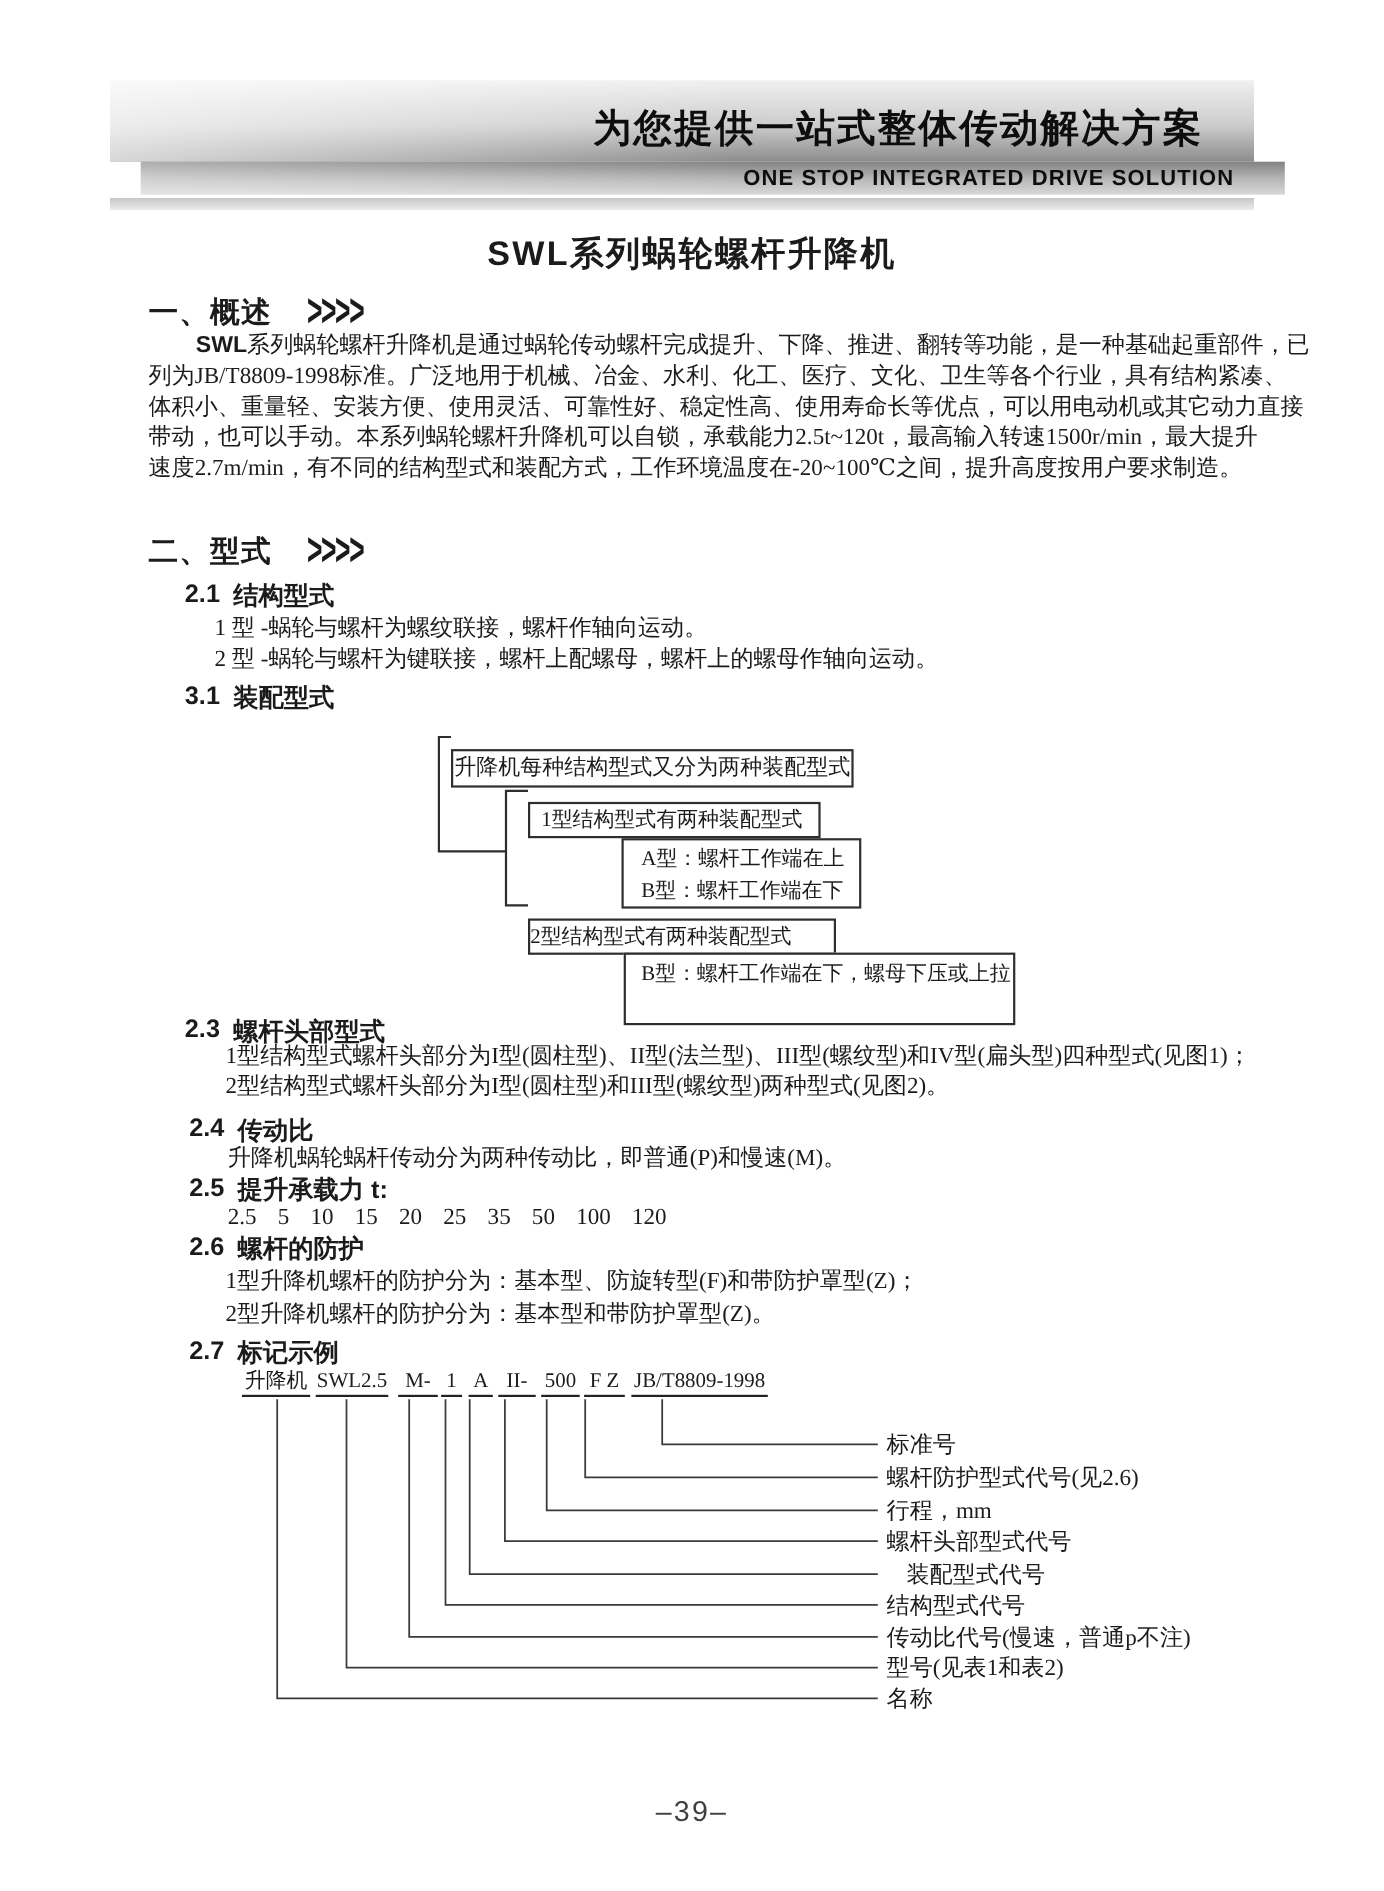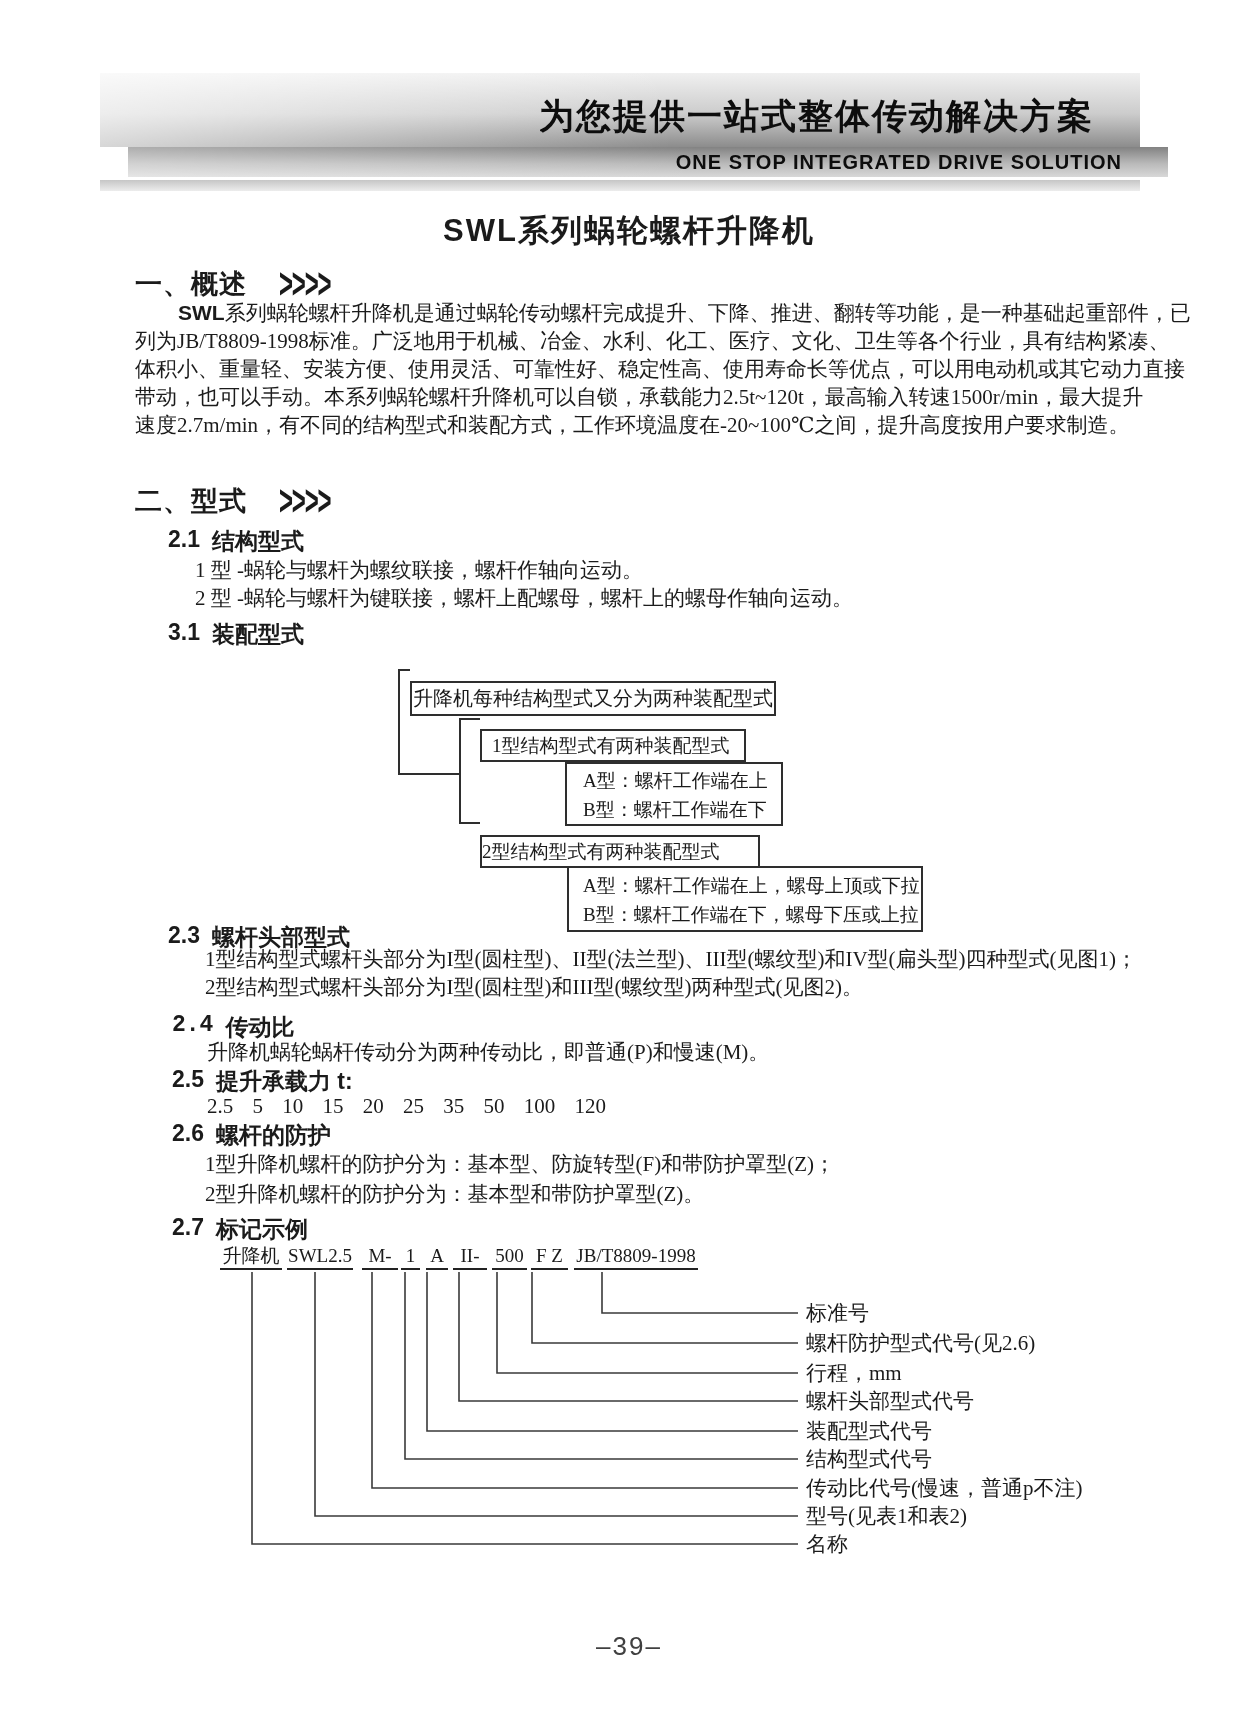--- a/index.html
+++ b/index.html
@@ -126,32 +126,31 @@
   </div>
 
   <div class="dbox" id="dbox-root">升降机每种结构型式又分为两种装配型式</div>
   <div class="dbox" id="dbox-t1">1型结构型式有两种装配型式</div>
   <div class="dbox" id="dbox-t1ab">
     <div>A型：螺杆工作端在上</div>
     <div>B型：螺杆工作端在下</div>
   </div>
   <div class="dbox" id="dbox-t2">2型结构型式有两种装配型式</div>
   <div class="dbox" id="dbox-t2ab">
-    <div>A型：螺杆工作端在上，螺母上顶或下拉</div>
     <div>B型：螺杆工作端在下，螺母下压或上拉</div>
   </div>
 
   <div class="subhead" style="left:168px; top:922px;">
     <span>2.3</span>
     <span>螺杆头部型式</span>
   </div>
   <div class="bodyline" style="left:205px; top:945px;">1型结构型式螺杆头部分为I型(圆柱型)、II型(法兰型)、III型(螺纹型)和IV型(扁头型)四种型式(见图1)；</div>
   <div class="bodyline" style="left:205px; top:973px;">2型结构型式螺杆头部分为I型(圆柱型)和III型(螺纹型)两种型式(见图2)。</div>
 
-  <div class="subhead" style="left:172px; top:1012px;font-family:Liberation Mono, monospace;">
+  <div class="subhead" style="left:172px; top:1012px;">
     <span>2.4</span>
     <span>传动比</span>
   </div>
   <div class="bodyline" style="left:207px; top:1038px;">升降机蜗轮蜗杆传动分为两种传动比，即普通(P)和慢速(M)。</div>
 
   <div class="subhead" style="left:172px; top:1066px;">
     <span>2.5</span>
     <span>提升承载力 t:</span>
   </div>
   <div class="abs" id="cap-values">
@@ -186,21 +185,21 @@
   <span class="seg" style="left:426px; width:22px;">A</span>
   <span class="seg" style="left:453px; width:34px;">II-</span>
   <span class="seg" style="left:492px; width:35px;">500</span>
   <span class="seg" style="left:531px; width:37px;">F Z</span>
   <span class="seg" style="left:574px; width:124px;">JB/T8809-1998</span>
 
   <div class="mlabel" style="top:1300px;">标准号</div>
   <div class="mlabel" style="top:1330px;">螺杆防护型式代号(见2.6)</div>
   <div class="mlabel" style="top:1360px;">行程，mm</div>
   <div class="mlabel" style="top:1388px;">螺杆头部型式代号</div>
-  <div class="mlabel" style="top:1418px;">装配型式代号</div>
+  <div class="mlabel" style="top:1418px;margin-left:18px;">装配型式代号</div>
   <div class="mlabel" style="top:1446px;">结构型式代号</div>
   <div class="mlabel" style="top:1475px;">传动比代号(慢速，普通p不注)</div>
   <div class="mlabel" style="top:1503px;">型号(见表1和表2)</div>
   <div class="mlabel" style="top:1531px;">名称</div>
 
   <svg id="overlay" width="1258" height="1719" viewBox="0 0 1258 1719">
     <g fill="none" stroke="#2e2e2e" stroke-width="2">
       <polyline points="410,670 399,670 399,774 460,774"></polyline>
       <polyline points="480,719 460,719 460,823 480,823"></polyline>
     </g>

